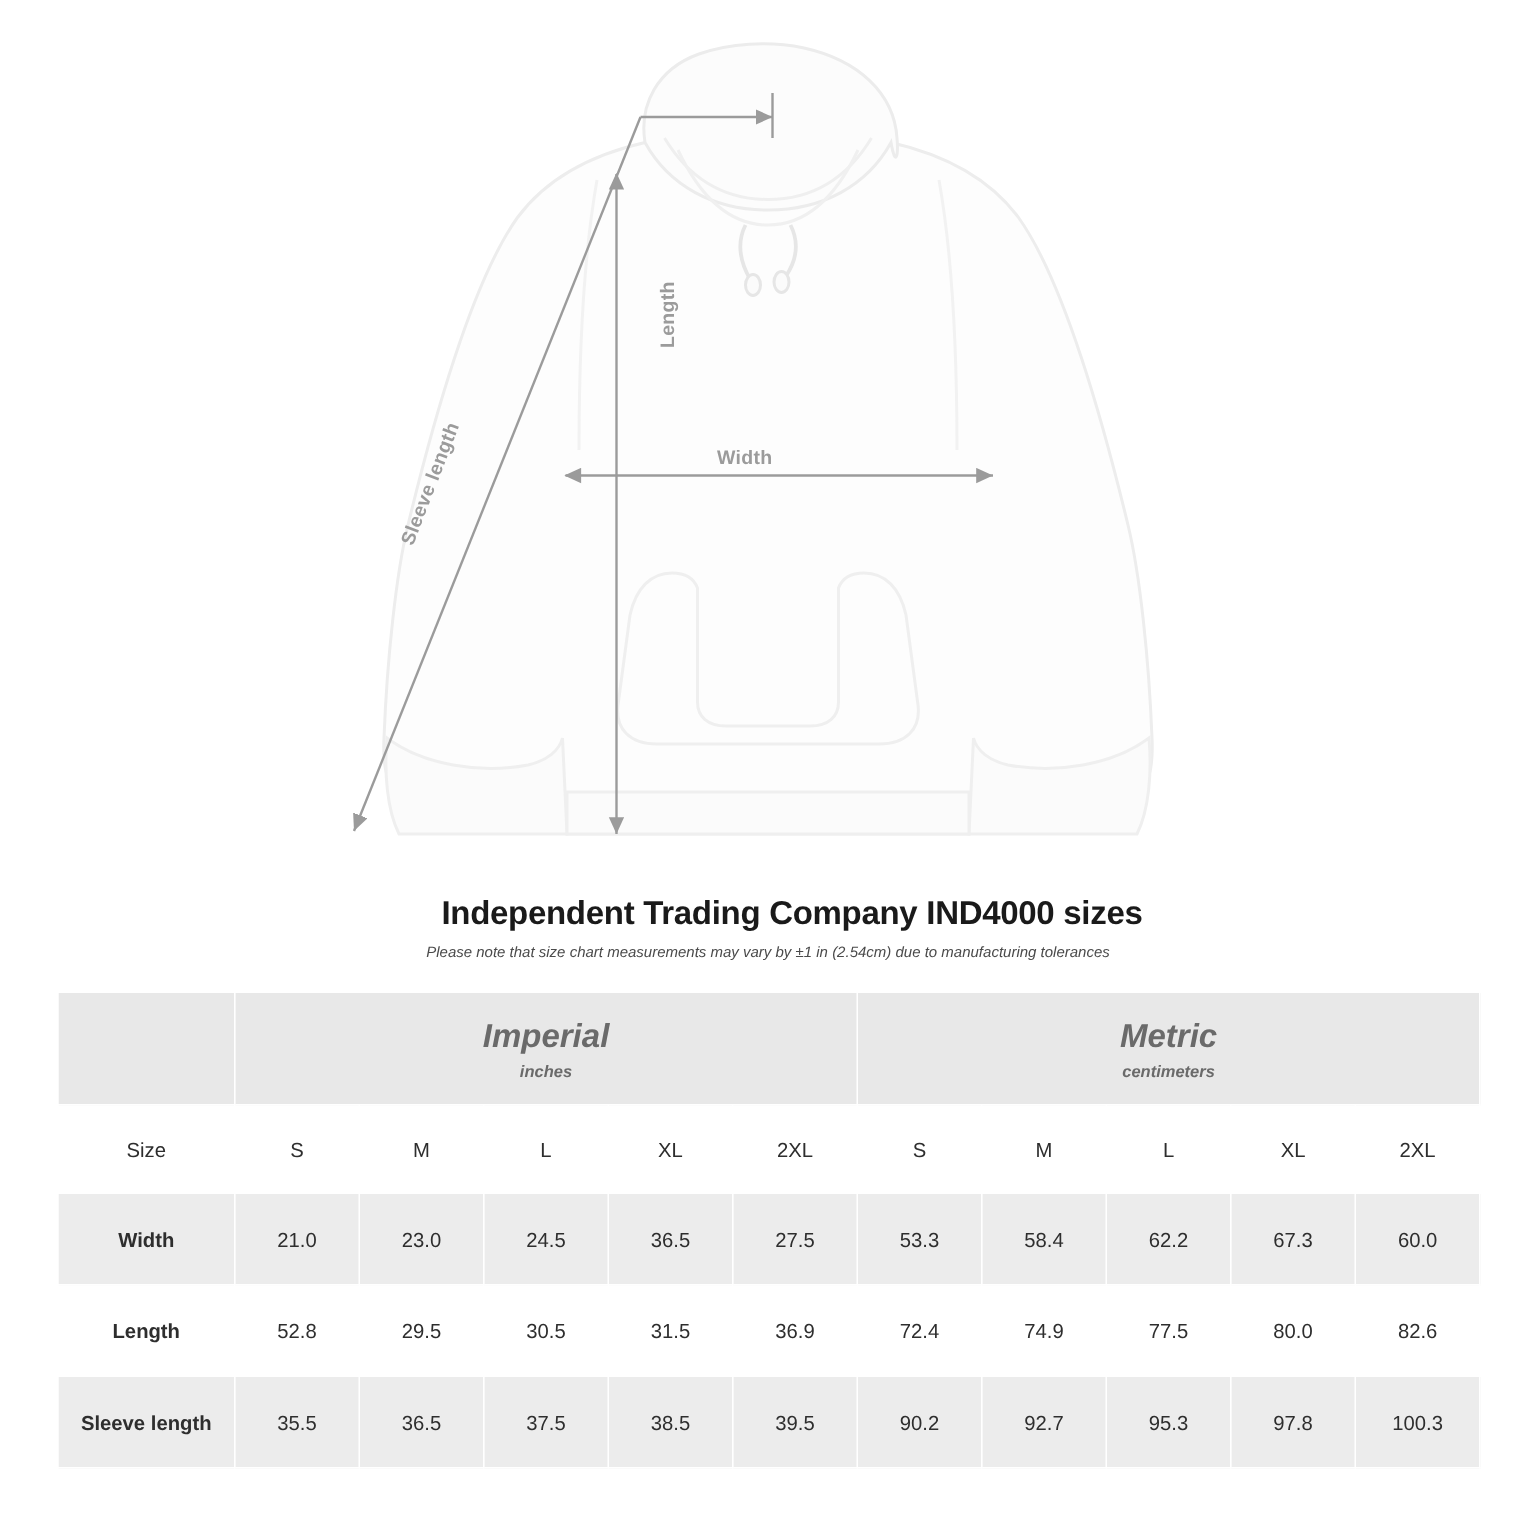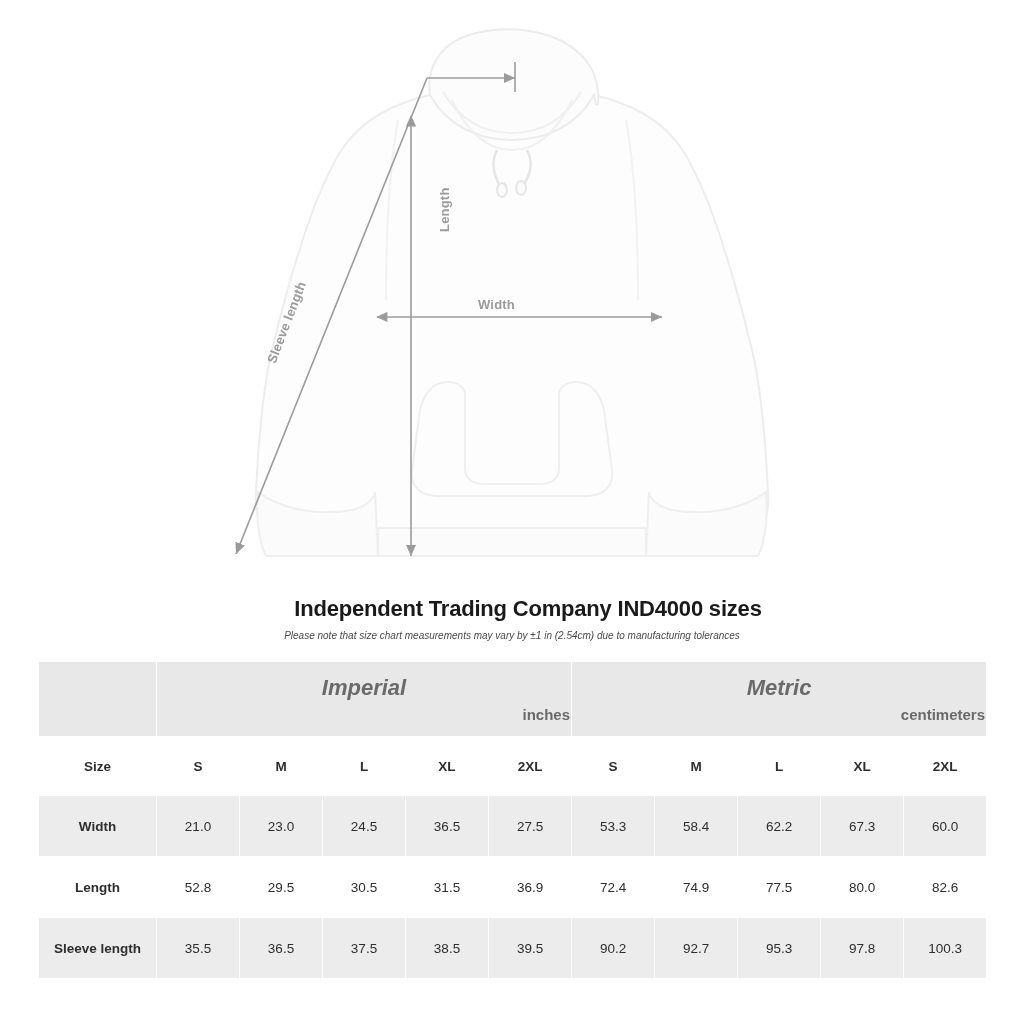--- a/index.html
+++ b/index.html
@@ -90,33 +90,33 @@
     vertical-align: middle;
   }
   .unit-head .unit-name {
     font-size: 22px;
     font-style: italic;
     font-weight: bold;
     color: #6a6a6a;
     display: block;
   }
   .unit-head .unit-sub {
-    font-size: 15px;
+    font-size: 11px;
+    font-style: italic;
     color: #6a6a6a;
     display: block;
     margin-top: 5px;
-    text-align: right;
   }
   .unit-head.blank {
     background: #e8e8e8;
   }
   .col-head {
     background: #ffffff;
     height: 56px;
-    font-weight: bold;
+    font-weight: normal;
     font-size: 13px;
     color: #2e2e2e;
   }
   .col-head.rowlabel {
     background: #ffffff;
   }
   tr.band-grey td { background: #ececec; }
   tr.band-white td { background: #ffffff; }
   td.row-label {
     font-weight: bold;

